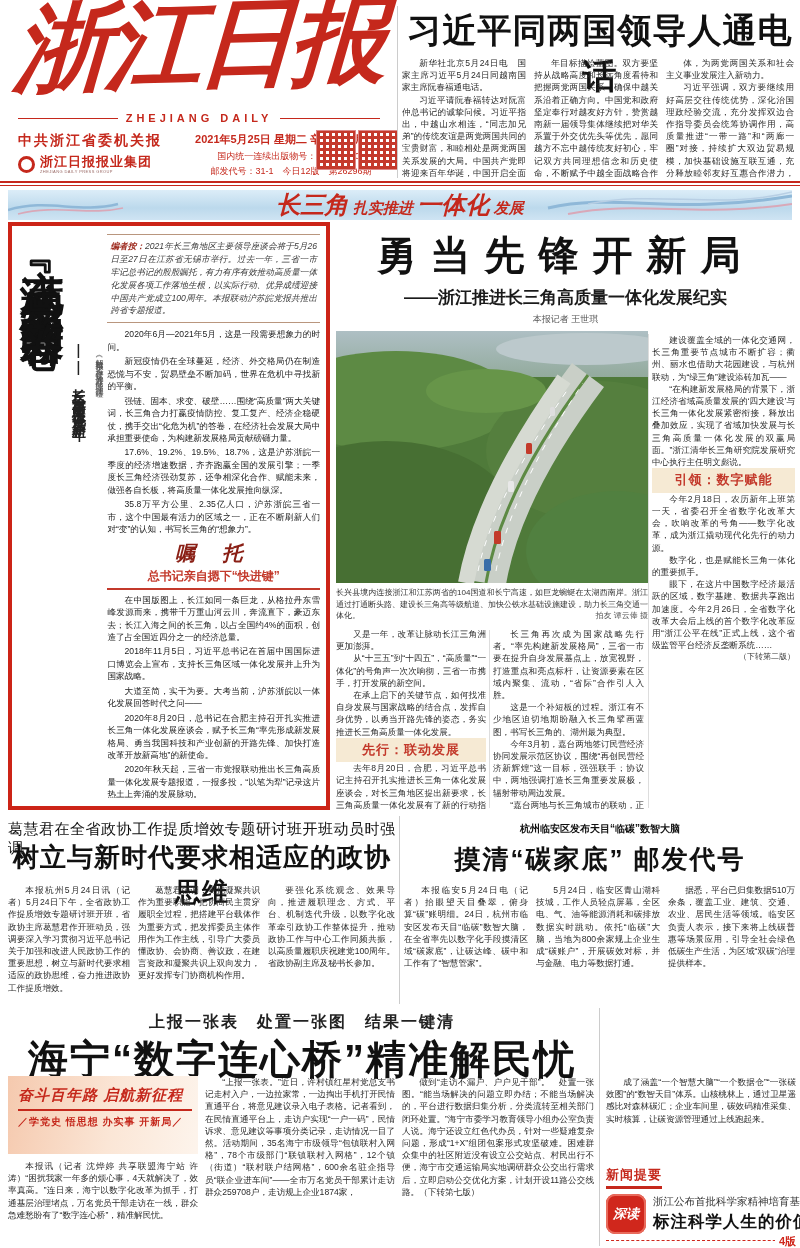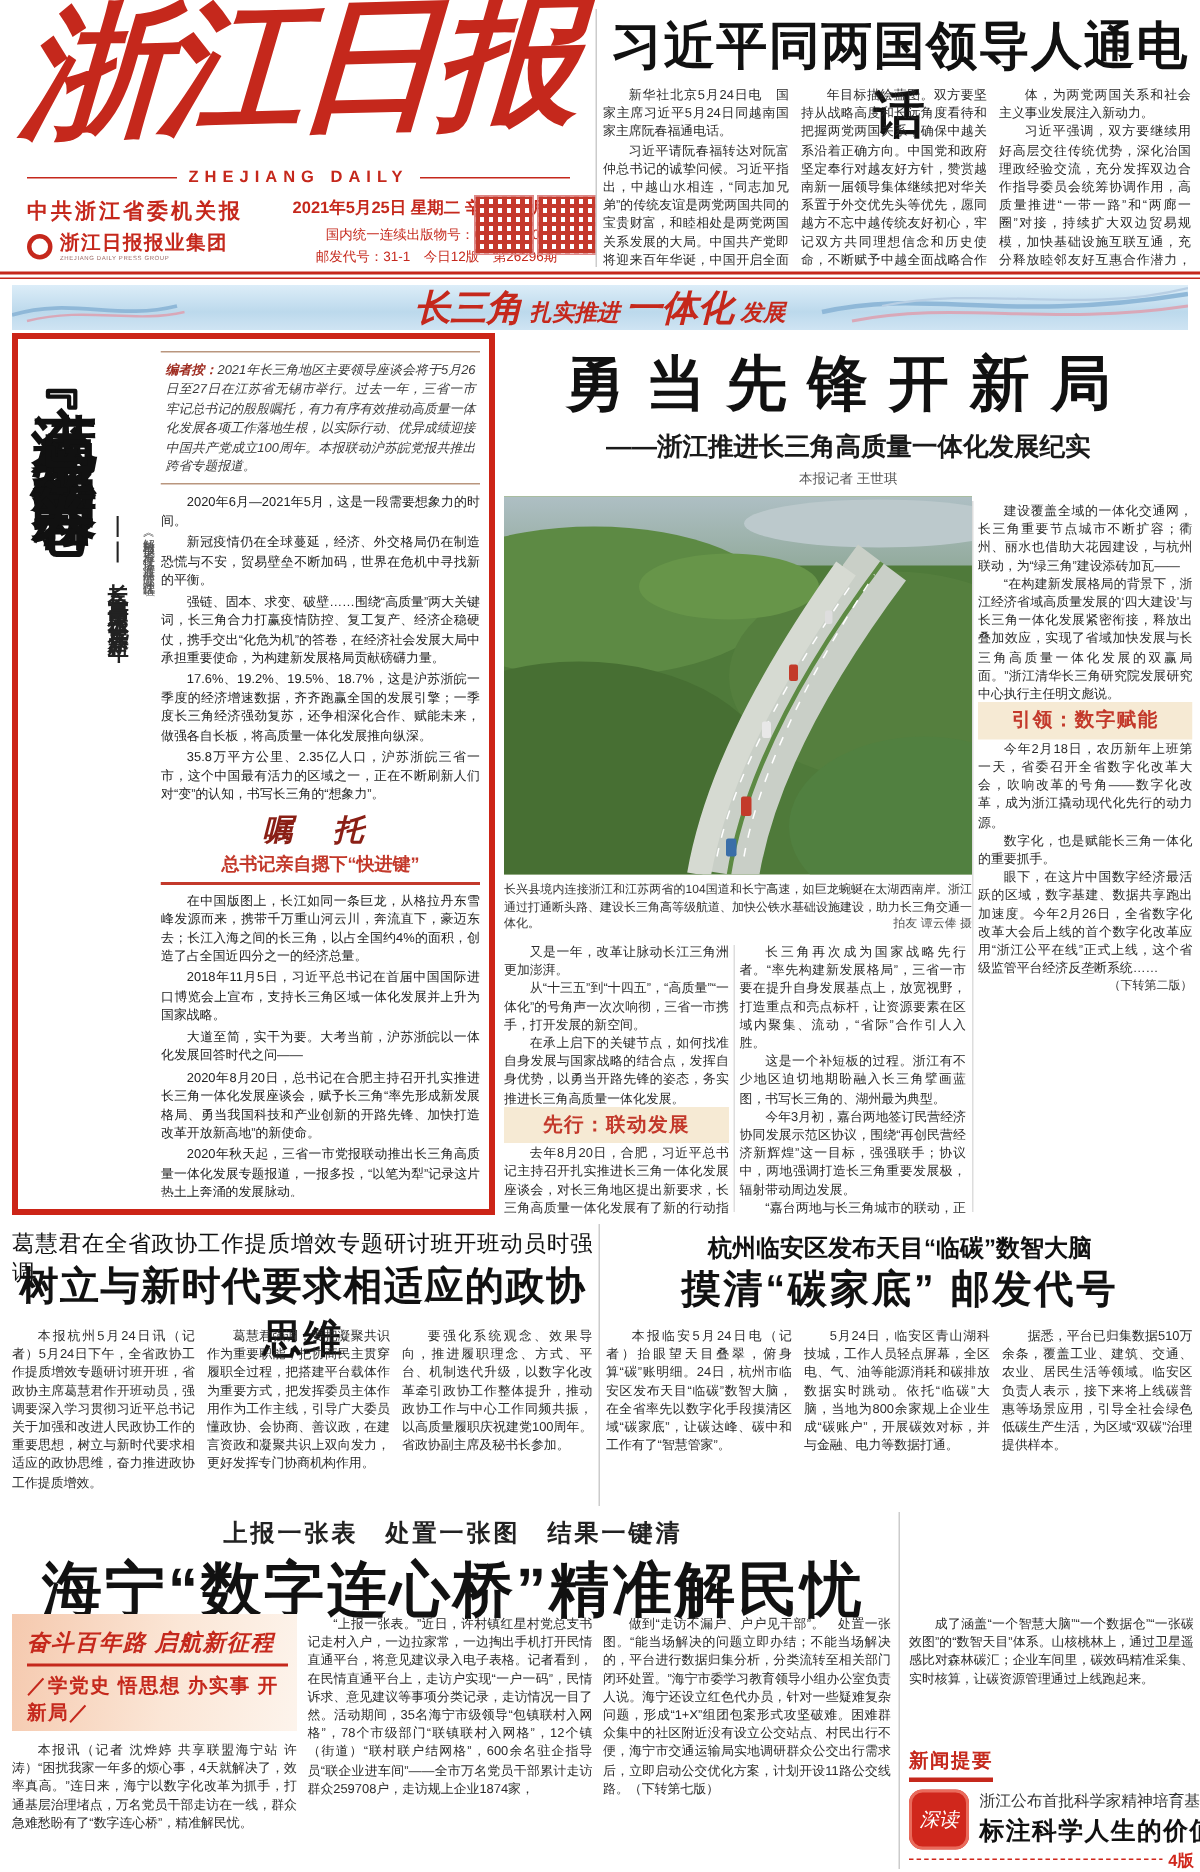--- a/index.html
+++ b/index.html
@@ -76,46 +76,46 @@
      text-align:center;padding:3px 0;margin:4px 0;letter-spacing:1px;text-indent:0 !important;}
   .vdiv1{left:489px;top:630px;width:1px;height:178px;background:#ddd;}
   .vdiv2{left:648px;top:334px;width:1px;height:474px;background:#ddd;}
   
   .mid-kicker-l{left:8px;top:820px;width:388px;font-size:15px;font-weight:normal;color:#111;letter-spacing:.5px;}
   .mid-headline-l{left:8px;top:840px;width:388px;font-size:26px;font-weight:bold;color:#111;letter-spacing:1px;text-align:center;}
   .gc1{left:8px;top:884px;width:122px;height:116px;}
   .gc2{left:138px;top:884px;width:122px;height:116px;}
   .gc3{left:268px;top:884px;width:127px;height:116px;}
   .vdiv-mid{left:399px;top:816px;width:1px;height:188px;background:#ccc;}
-  .mid-kicker-r{left:404px;top:822px;width:392px;text-align:center;font-size:16px;font-weight:bold;color:#111;}
+  .mid-kicker-r{left:404px;top:822px;width:392px;text-align:center;font-size:10px;font-weight:bold;color:#111;}
   .mid-headline-r{left:404px;top:842px;width:392px;text-align:center;font-size:26px;font-weight:bold;color:#111;letter-spacing:2px;}
   .lc1{left:404px;top:884px;width:124px;height:120px;}
   .lc2{left:536px;top:884px;width:124px;height:120px;}
   .lc3{left:668px;top:884px;width:127px;height:120px;}
   
   .hn-kicker{left:8px;top:1012px;width:588px;text-align:center;font-size:16px;font-weight:bold;color:#222;letter-spacing:2px;}
   .hn-headline{left:8px;top:1032px;width:588px;text-align:center;font-size:40px;font-weight:bold;color:#111;letter-spacing:2px;}
   .campaign{left:8px;top:1076px;width:190px;height:78px;
      background:linear-gradient(100deg,#f5c9ae 0%,#fbe6d6 55%,#fdf4ec 100%);
      box-sizing:border-box;padding:10px 6px 6px 10px;}
   .camp-title{font-size:15px;font-weight:bold;color:#c5281c;font-style:italic;letter-spacing:1px;white-space:nowrap;}
   .camp-rule{height:2px;background:#c5281c;margin:4px 0 4px;}
-  .camp-slogan{font-size:13px;font-weight:bold;color:#c5281c;letter-spacing:1px;}
+  .camp-slogan{font-size:10px;font-weight:bold;color:#c5281c;letter-spacing:1px;}
   .hc1{left:8px;top:1160px;width:190px;height:84px;}
   .hc2{left:205px;top:1076px;width:190px;height:168px;}
   .hc3{left:402px;top:1076px;width:192px;height:168px;}
   .vdiv-bot{left:599px;top:1008px;width:1px;height:238px;background:#ccc;}
   .lc-cont{left:606px;top:1076px;width:190px;height:92px;}
   
   .digest{left:606px;top:1165px;width:190px;height:72px;}
   .digest-label{display:inline-block;font-size:13px;font-weight:bold;color:#c5281c;
      border-bottom:3px solid #c5281c;padding-bottom:2px;margin-bottom:5px;letter-spacing:1px;}
   .digest-row{display:flex;gap:7px;align-items:center;}
   .digest-icon{width:40px;height:40px;background:#d0271c;border-radius:9px;flex:none;
-     display:flex;align-items:center;justify-content:center;color:#fff;font-weight:normal;
+     display:flex;align-items:center;justify-content:center;color:#fff;font-weight:bold;
      font-size:13px;font-style:italic;box-shadow:inset 0 0 0 2px #e96b5c;}
   .digest-line1{font-size:10.5px;color:#333;margin-bottom:2px;}
   .digest-line2{font-size:16.5px;font-weight:bold;color:#111;letter-spacing:1px;white-space:nowrap;}
   .digest-dash{margin-top:6px;border-top:1.5px dashed #d0271c;position:relative;}
   .digest-page{position:absolute;right:0;top:-7px;background:#fff;padding-left:4px;
      color:#d0271c;font-size:11px;font-weight:bold;}
 </style>
 </head>
 <body>
 

